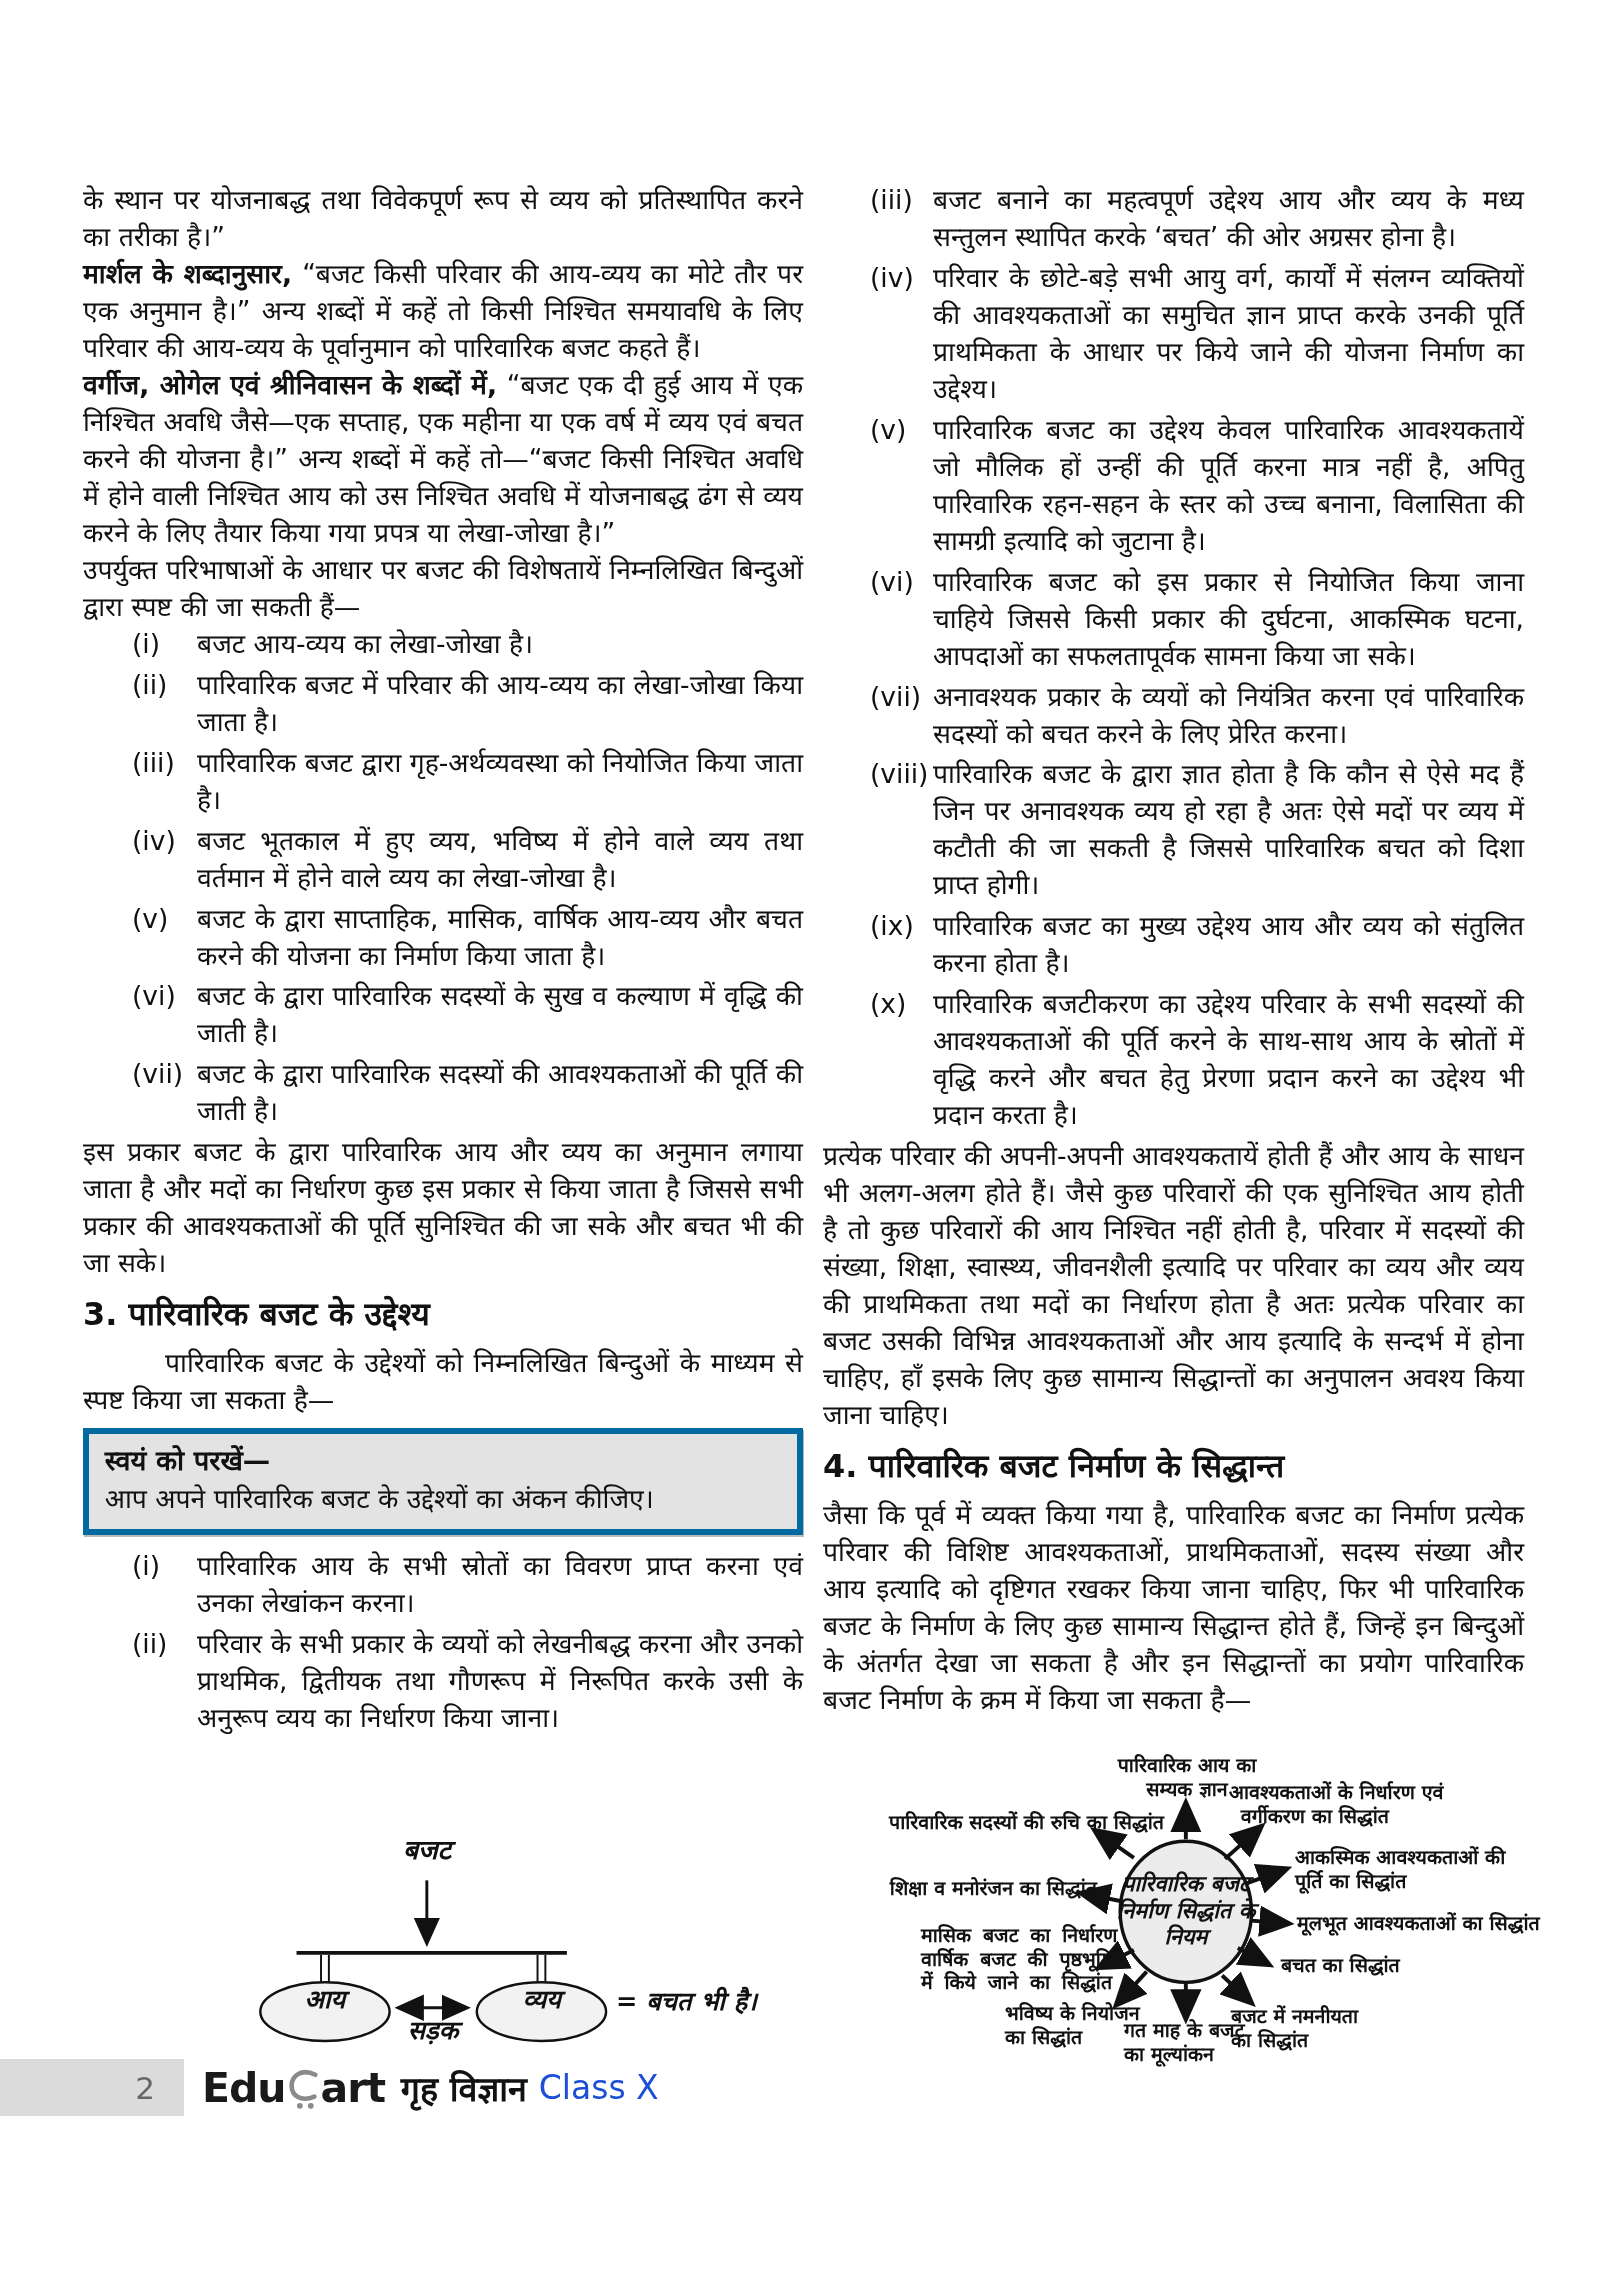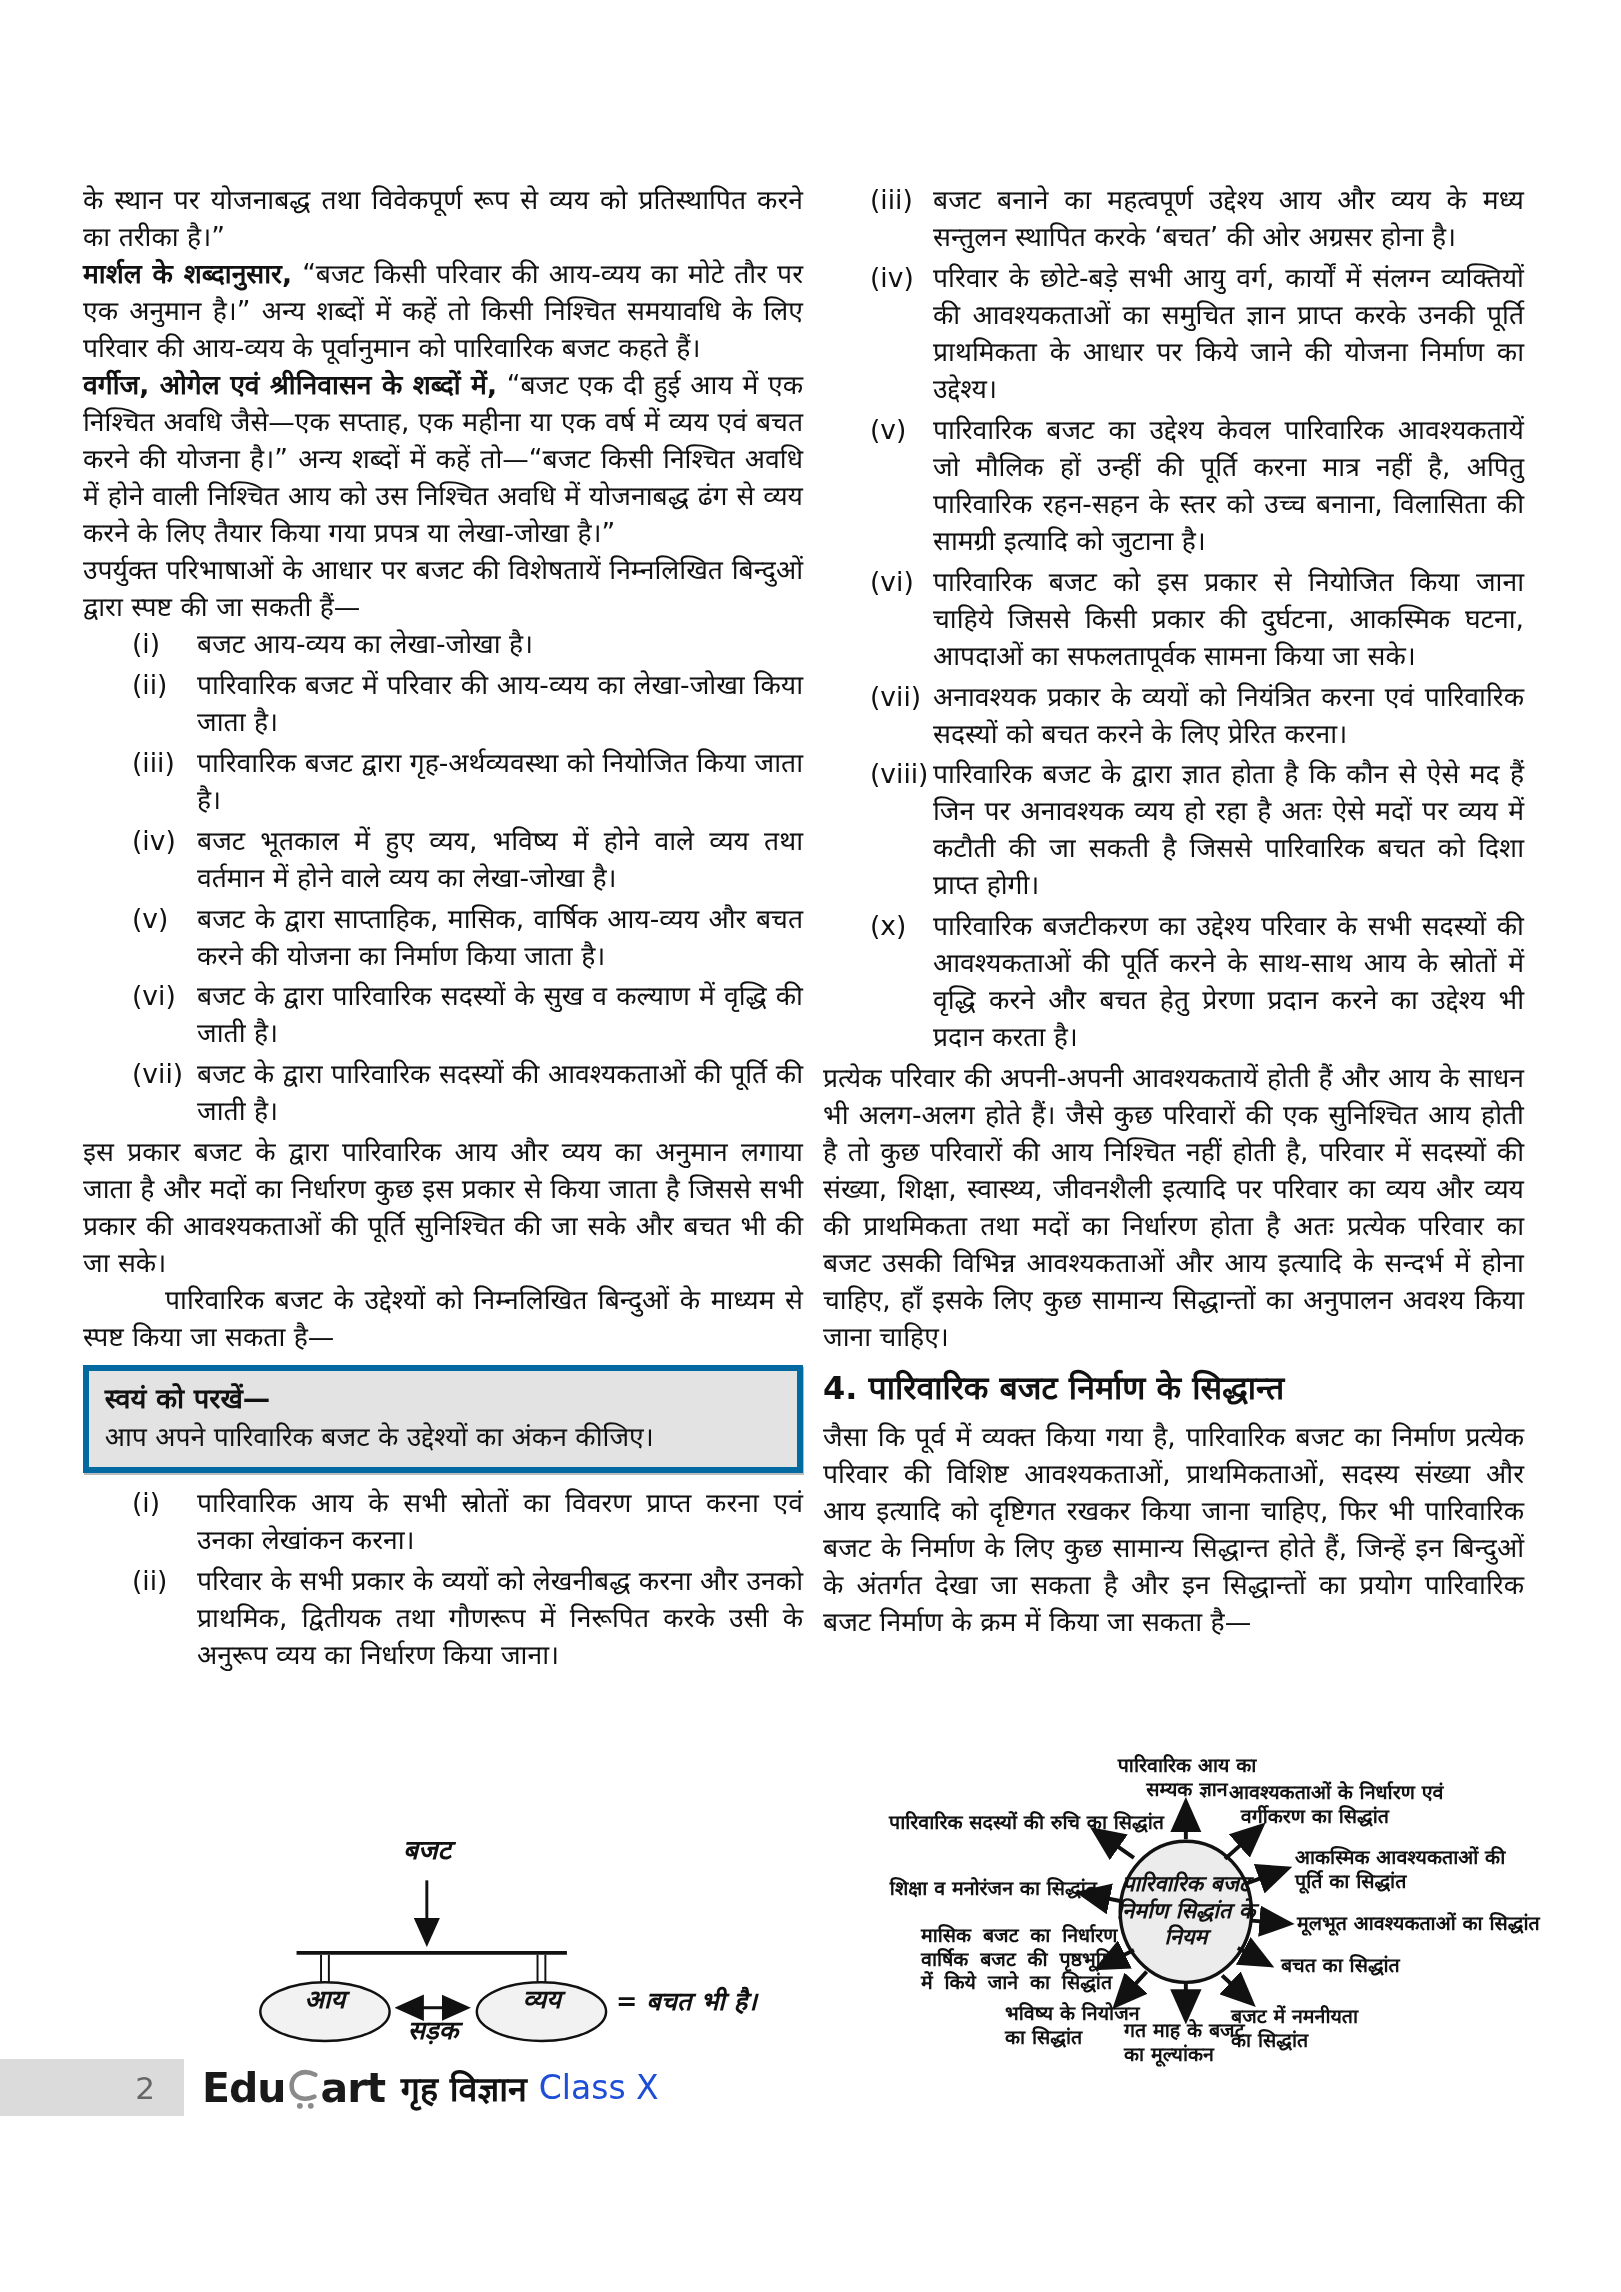--- a/index.html
+++ b/index.html
@@ -122,20 +122,21 @@
           <span class="txt">बजट के द्वारा पारिवारिक सदस्यों के सुख व कल्याण में वृद्धि की जाती है।</span>
         </div>
       <div class="li">
           <span class="num">(vii)</span>
           <span class="txt">बजट के द्वारा पारिवारिक सदस्यों की आवश्यकताओं की पूर्ति की जाती है।</span>
         </div>
     </div>
 
     <p class="body pl">इस प्रकार बजट के द्वारा पारिवारिक आय और व्यय का अनुमान लगाया जाता है और मदों का निर्धारण कुछ इस प्रकार से किया जाता है जिससे सभी प्रकार की आवश्यकताओं की पूर्ति सुनिश्चित की जा सके और बचत भी की जा सके।</p>
 
+    <h2 class="section">3. पारिवारिक बजट के उद्देश्य</h2>
 
     <p class="body pl indent-first">पारिवारिक बजट के उद्देश्यों को निम्नलिखित बिन्दुओं के माध्यम से स्पष्ट किया जा सकता है—</p>
 
     <div class="selfcheck">
       <div class="sc-title">स्वयं को परखें—</div>
       <div class="sc-body">आप अपने पारिवारिक बजट के उद्देश्यों का अंकन कीजिए।</div>
     </div>
 
     <div class="list list-left">
       <div class="li">
@@ -193,20 +194,24 @@
         </div>
       <div class="li">
           <span class="num">(vii)</span>
           <span class="txt">अनावश्यक प्रकार के व्ययों को नियंत्रित करना एवं पारिवारिक सदस्यों को बचत करने के लिए प्रेरित करना।</span>
         </div>
       <div class="li">
           <span class="num">(viii)</span>
           <span class="txt">पारिवारिक बजट के द्वारा ज्ञात होता है कि कौन से ऐसे मद हैं जिन पर अनावश्यक व्यय हो रहा है अतः ऐसे मदों पर व्यय में कटौती की जा सकती है जिससे पारिवारिक बचत को दिशा प्राप्त होगी।</span>
         </div>
       <div class="li">
+          <span class="num">(ix)</span>
+          <span class="txt">पारिवारिक बजट का मुख्य उद्देश्य आय और व्यय को संतुलित करना होता है।</span>
+        </div>
+      <div class="li">
           <span class="num">(x)</span>
           <span class="txt">पारिवारिक बजटीकरण का उद्देश्य परिवार के सभी सदस्यों की आवश्यकताओं की पूर्ति करने के साथ-साथ आय के स्रोतों में वृद्धि करने और बचत हेतु प्रेरणा प्रदान करने का उद्देश्य भी प्रदान करता है।</span>
         </div>
     </div>
 
     <p class="body pr">प्रत्येक परिवार की अपनी-अपनी आवश्यकतायें होती हैं और आय के साधन भी अलग-अलग होते हैं। जैसे कुछ परिवारों की एक सुनिश्चित आय होती है तो कुछ परिवारों की आय निश्चित नहीं होती है, परिवार में सदस्यों की संख्या, शिक्षा, स्वास्थ्य, जीवनशैली इत्यादि पर परिवार का व्यय और व्यय की प्राथमिकता तथा मदों का निर्धारण होता है अतः प्रत्येक परिवार का बजट उसकी विभिन्न आवश्यकताओं और आय इत्यादि के सन्दर्भ में होना चाहिए, हाँ इसके लिए कुछ सामान्य सिद्धान्तों का अनुपालन अवश्य किया जाना चाहिए।</p>
 
     <h2 class="section">4. पारिवारिक बजट निर्माण के सिद्धान्त</h2>
 
     <p class="body pr">जैसा कि पूर्व में व्यक्त किया गया है, पारिवारिक बजट का निर्माण प्रत्येक परिवार की विशिष्ट आवश्यकताओं, प्राथमिकताओं, सदस्य संख्या और आय इत्यादि को दृष्टिगत रखकर किया जाना चाहिए, फिर भी पारिवारिक बजट के निर्माण के लिए कुछ सामान्य सिद्धान्त होते हैं, जिन्हें इन बिन्दुओं के अंतर्गत देखा जा सकता है और इन सिद्धान्तों का प्रयोग पारिवारिक बजट निर्माण के क्रम में किया जा सकता है—</p>

